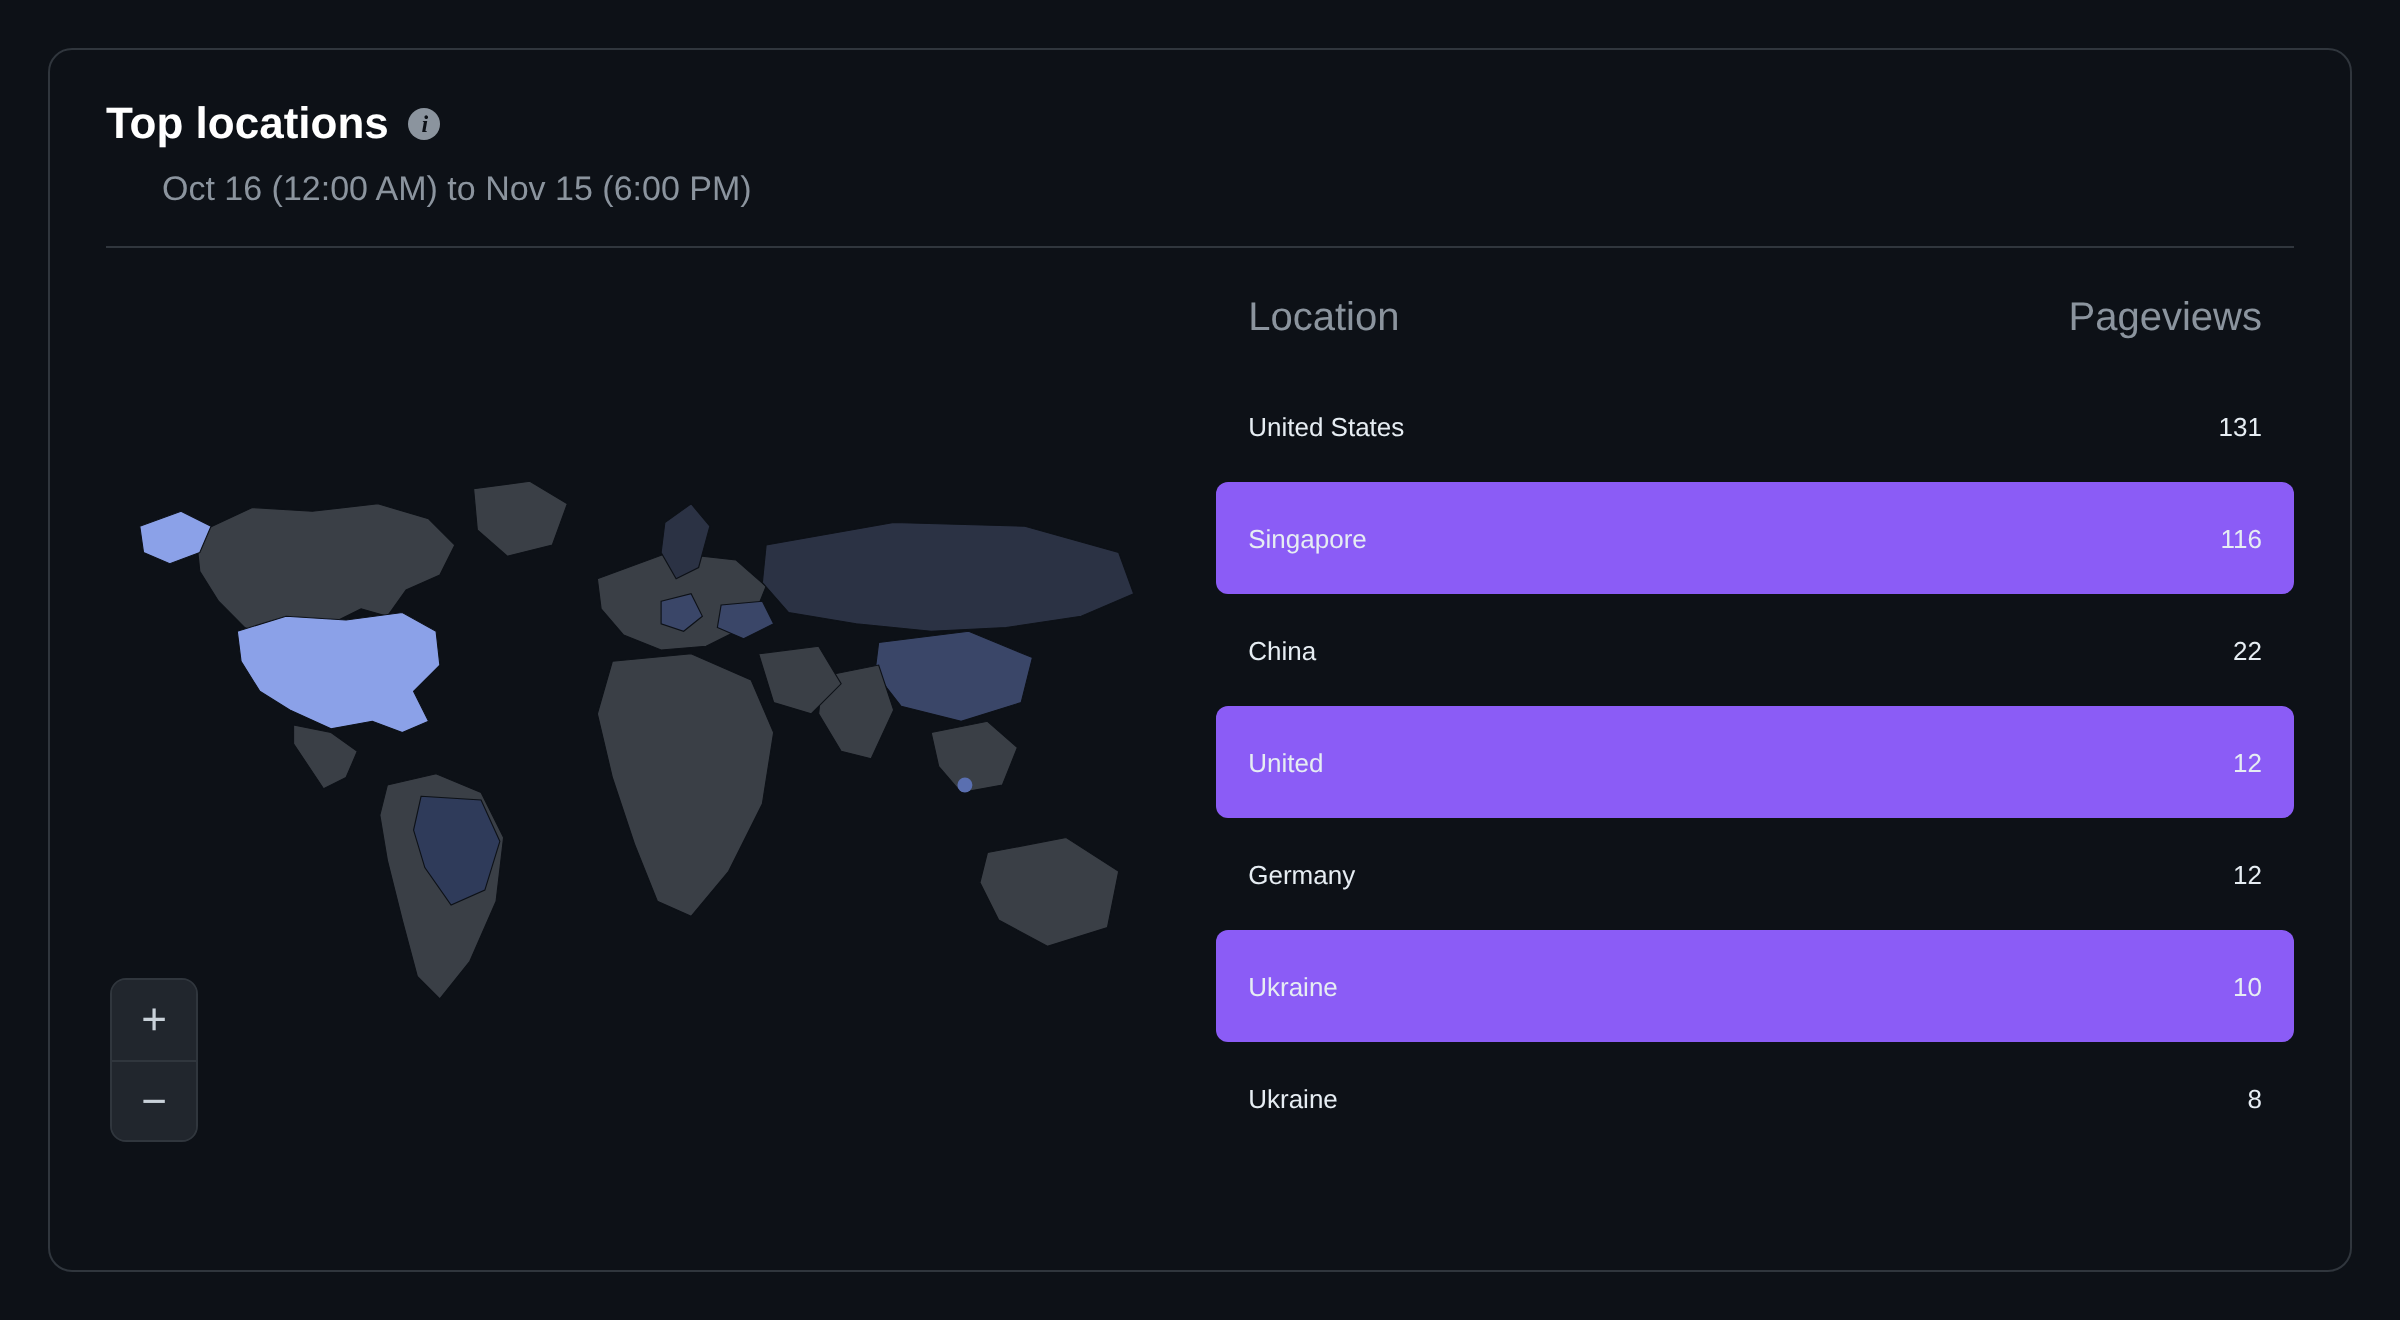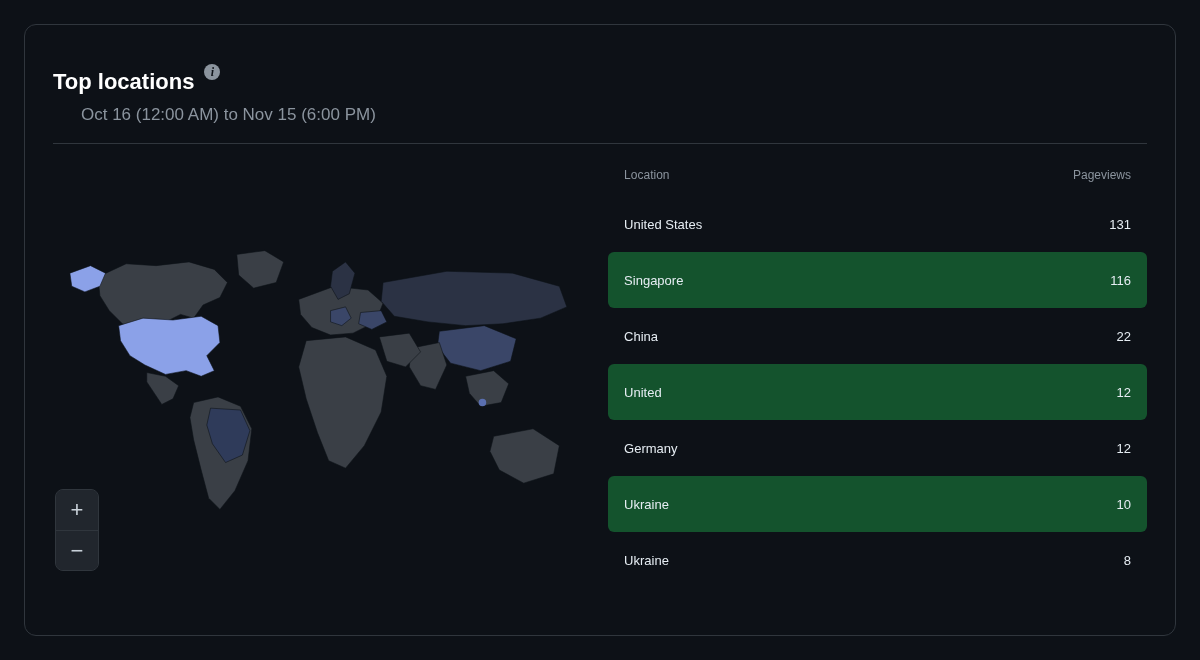--- a/index.html
+++ b/index.html
@@ -26,21 +26,20 @@
   }
   .header-row {
     display: flex;
     align-items: center;
     gap: 10px;
   }
   .title {
     font-size: 22px;
     font-weight: 600;
     color: #ffffff;
-    margin-top: 20px;
   }
   .info-icon {
     width: 16px;
     height: 16px;
     border-radius: 50%;
     background: #8b949e;
     color: #0d1117;
     font-size: 12px;
     font-weight: 700;
     display: flex;
@@ -116,34 +115,34 @@
   .table-pane {
     flex: 1;
     padding-left: 30px;
     display: flex;
     flex-direction: column;
   }
   .thead {
     display: flex;
     justify-content: space-between;
     padding: 14px 16px;
-    font-size: 12px;
+    font-size: 20px;
     color: #8b949e;
   }
   .trow {
     display: flex;
     justify-content: space-between;
     align-items: center;
     padding: 0 16px;
     height: 56px;
     font-size: 13px;
     color: #e6edf3;
     border-radius: 6px;
   }
-  .trow.striped { background: #14532d; }
+  .trow.striped { background: #8b5cf6; }
   .trow .val { color: #e6edf3; }
 </style>
 </head>
 <body>
 
 <div class="card">
 
   <div class="header-row">
     <div class="title">Top locations</div>
     <div class="info-icon">i</div>

